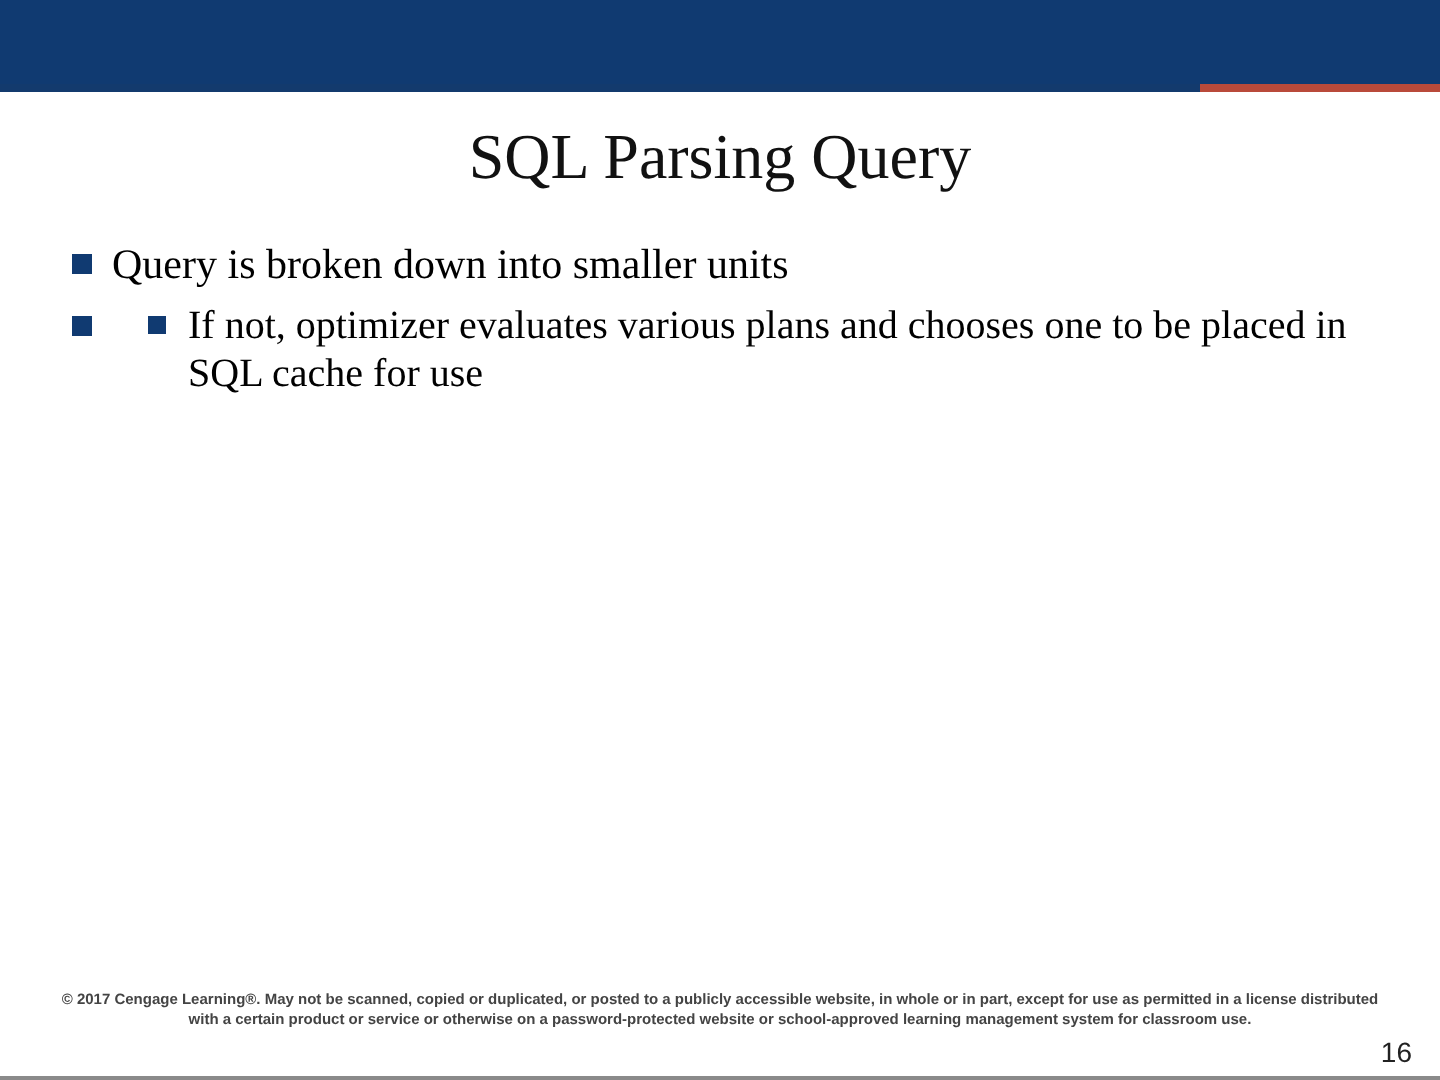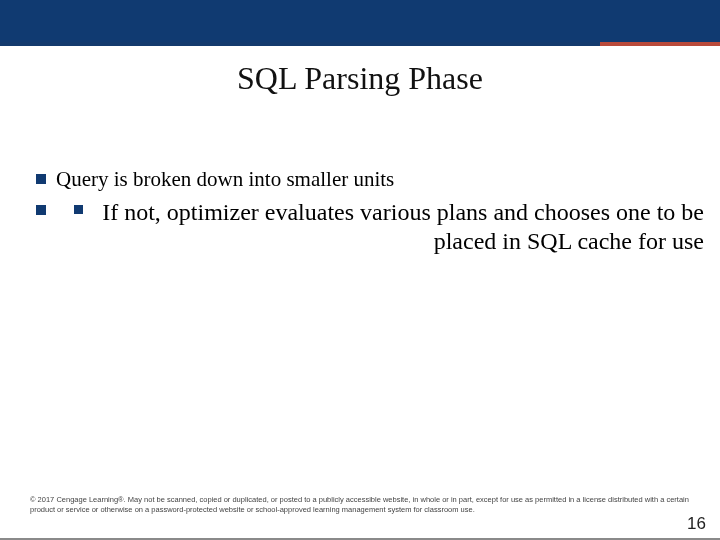--- a/index.html
+++ b/index.html
@@ -34,21 +34,20 @@
     text-align: center;
     font-size: 32px;
     color: #111;
     font-weight: 400;
   }
   .content {
     position: absolute;
     top: 120px;
     left: 36px;
     right: 16px;
-    margin-top: 47px;
   }
   ul.bullets {
     list-style: none;
     padding: 0;
     margin: 0;
   }
   ul.bullets > li {
     position: relative;
     padding-left: 20px;
     font-size: 21px;
@@ -67,71 +66,72 @@
   }
   ul.sub {
     list-style: none;
     margin-top: 4px;
     margin-left: 18px;
     padding: 0;
   }
   ul.sub > li {
     position: relative;
     padding-left: 20px;
-    font-size: 24px;
+    font-size: 20px;
     line-height: 1.2;
     color: #000;
-    text-align: right;
   }
   ul.sub > li::before {
     content: "";
     position: absolute;
     left: 0;
     top: 7px;
     width: 9px;
     height: 9px;
     background: #103a71;
   }
   .bold { font-weight: 700; }
   .footer {
     position: absolute;
     left: 30px;
     right: 30px;
     bottom: 26px;
     font-family: Arial, Helvetica, sans-serif;
     font-size: 7.5px;
     color: #444;
+    text-align: center;
     line-height: 1.25;
+    font-weight: bold;
   }
   .pagenum {
     position: absolute;
     right: 14px;
     bottom: 6px;
     font-family: Arial, Helvetica, sans-serif;
-    font-size: 17px;
+    font-size: 14px;
     color: #222;
   }
   .bottomline {
     position: absolute;
     left: 0; right: 0;
     bottom: 0;
     height: 2px;
     background: #8a8a8a;
   }
 </style>
 </head>
 <body>
 
 <div class="slide">
 
   <div class="topbar">
     <div class="accent"></div>
   </div>
 
-  <h1 class="title">SQL Parsing Phase</h1>
+  <h1 class="title">SQL Parsing Query</h1>
 
   <div class="content">
     <ul class="bullets">
       <li>Query is broken down into smaller units</li>
       <li>
         <ul class="sub">
           <li>If not, optimizer evaluates various plans and chooses one to be placed in SQL cache for use</li>
         </ul>
       </li>
     </ul>

